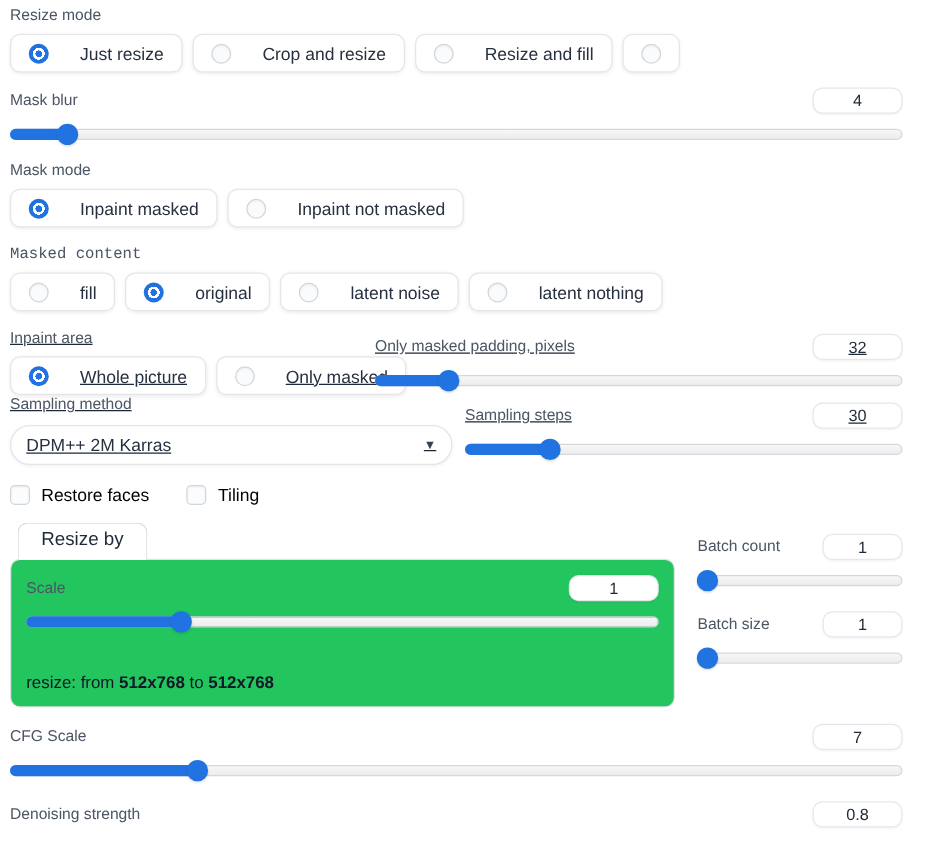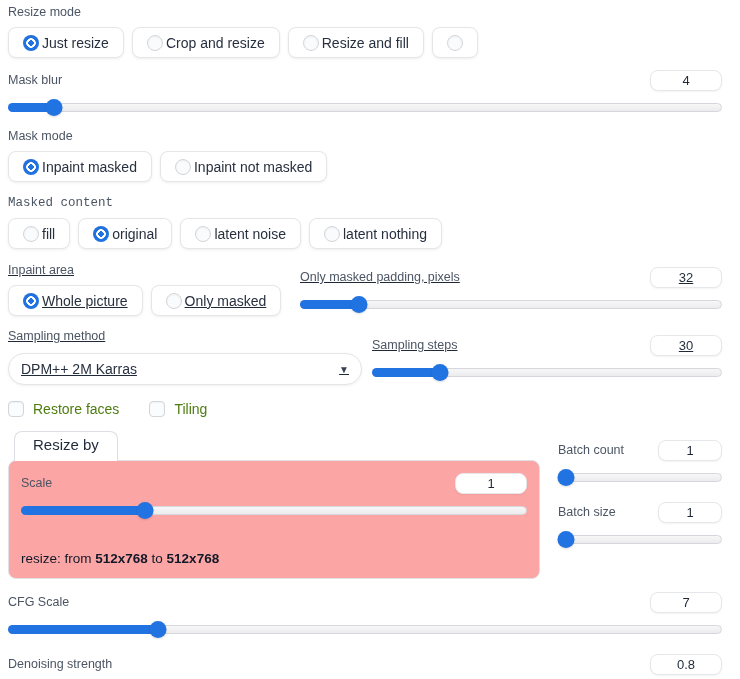--- a/index.html
+++ b/index.html
@@ -12,21 +12,21 @@
   }
   .page { padding: 5px 18px 0 8px; }
 
   .sec-label {
     font-size: 12.5px; color: #4b5563; line-height: 1.2;
   }
 
   
   .radio-row { display: flex; gap: 8px; margin-top: 7px; }
   .pill {
-    display: inline-flex; align-items: center; gap: 3px;
+    display: inline-flex; align-items: center; gap: 25px;
     height: 31px; padding: 0 14px;
     background: #fff;
     border: 1px solid #e4e6ea;
     border-radius: 8px;
     box-shadow: 0 1px 3px rgba(0,0,0,0.07);
     font-size: 14px; color: #27303f;
     cursor: pointer; white-space: nowrap;
   }
   .radio-dot {
     width: 16px; height: 16px; border-radius: 50%;
@@ -82,21 +82,21 @@
     height: 32px; display: flex; align-items: center; justify-content: space-between;
     padding: 0 12px;
     border: 1px solid #e3e5e9; border-radius: 16px;
     box-shadow: 0 1px 3px rgba(0,0,0,0.06);
     font-size: 14px; color: #27303f; background: #fff; cursor: pointer;
   }
   .caret { font-size: 10px; color: #374151; }
 
   
   .check-row { display: flex; gap: 30px; margin-top: 16px; align-items: center; }
-  .check-item { display: inline-flex; align-items: center; gap: 9px; font-size: 14px; color: #4d7c0f; cursor: pointer; }
+  .check-item { display: inline-flex; align-items: center; gap: 9px; font-size: 14px; color: #000000; cursor: pointer; }
   .checkbox {
     width: 16px; height: 16px; border-radius: 4px;
     border: 1px solid #d2d5da; background: #fbfcfd;
     box-shadow: inset 0 1px 2px rgba(0,0,0,0.05);
     flex: 0 0 16px;
   }
 
   
   .tabs-panel-row { display: flex; margin-top: 14px; }
   .panel-col { width: 532px; flex: 0 0 532px; }
@@ -107,21 +107,21 @@
     color: #9ca3af; background: transparent;
     border-radius: 8px 8px 0 0; line-height: 1.25;
   }
   .tab.active {
     color: #1f2937; background: #fff;
     border-color: #dcdee3;
     margin-bottom: -1px; padding-bottom: 6px;
   }
   .panel {
     border: 1px solid #dfe1e5; border-radius: 8px;
-    padding: 12px; background: #fca5a5; position: relative; z-index: 1;
+    padding: 12px; background: #22c55e; position: relative; z-index: 1;
   }
   .resize-info { margin-top: 33px; font-size: 13.5px; color: #111827; }
   .resize-info b { font-weight: 700; }
 
   .batch-col { flex: 1; margin-left: 18px; padding-top: 9px; }
   .batch-block + .batch-block { margin-top: 17px; }
 
   .row-gap { margin-top: 13px; }
   .row-gap-lg { margin-top: 17px; }
 </style>
@@ -211,21 +211,21 @@
         <input class="num-input" value="32" style="">
       </div>
       <div class="slider">
         <div class="track"></div>
         <div class="fill" style="width: 14%;"></div>
         <div class="thumb" style="left: 14%;"></div>
       </div>
     </div>
   </div>
 
-  <div class="cols" style="margin-top:13px;">
+  <div class="cols" style="">
     <div class="col-left-b">
       <div class="sec-label">Sampling method</div>
       <div class="dropdown">
         <span>DPM++ 2M Karras</span>
         <span class="caret">▼</span>
       </div>
     </div>
     <div class="col-right">
       <div class="lab-row">
         <div class="sec-label">Sampling steps</div>

